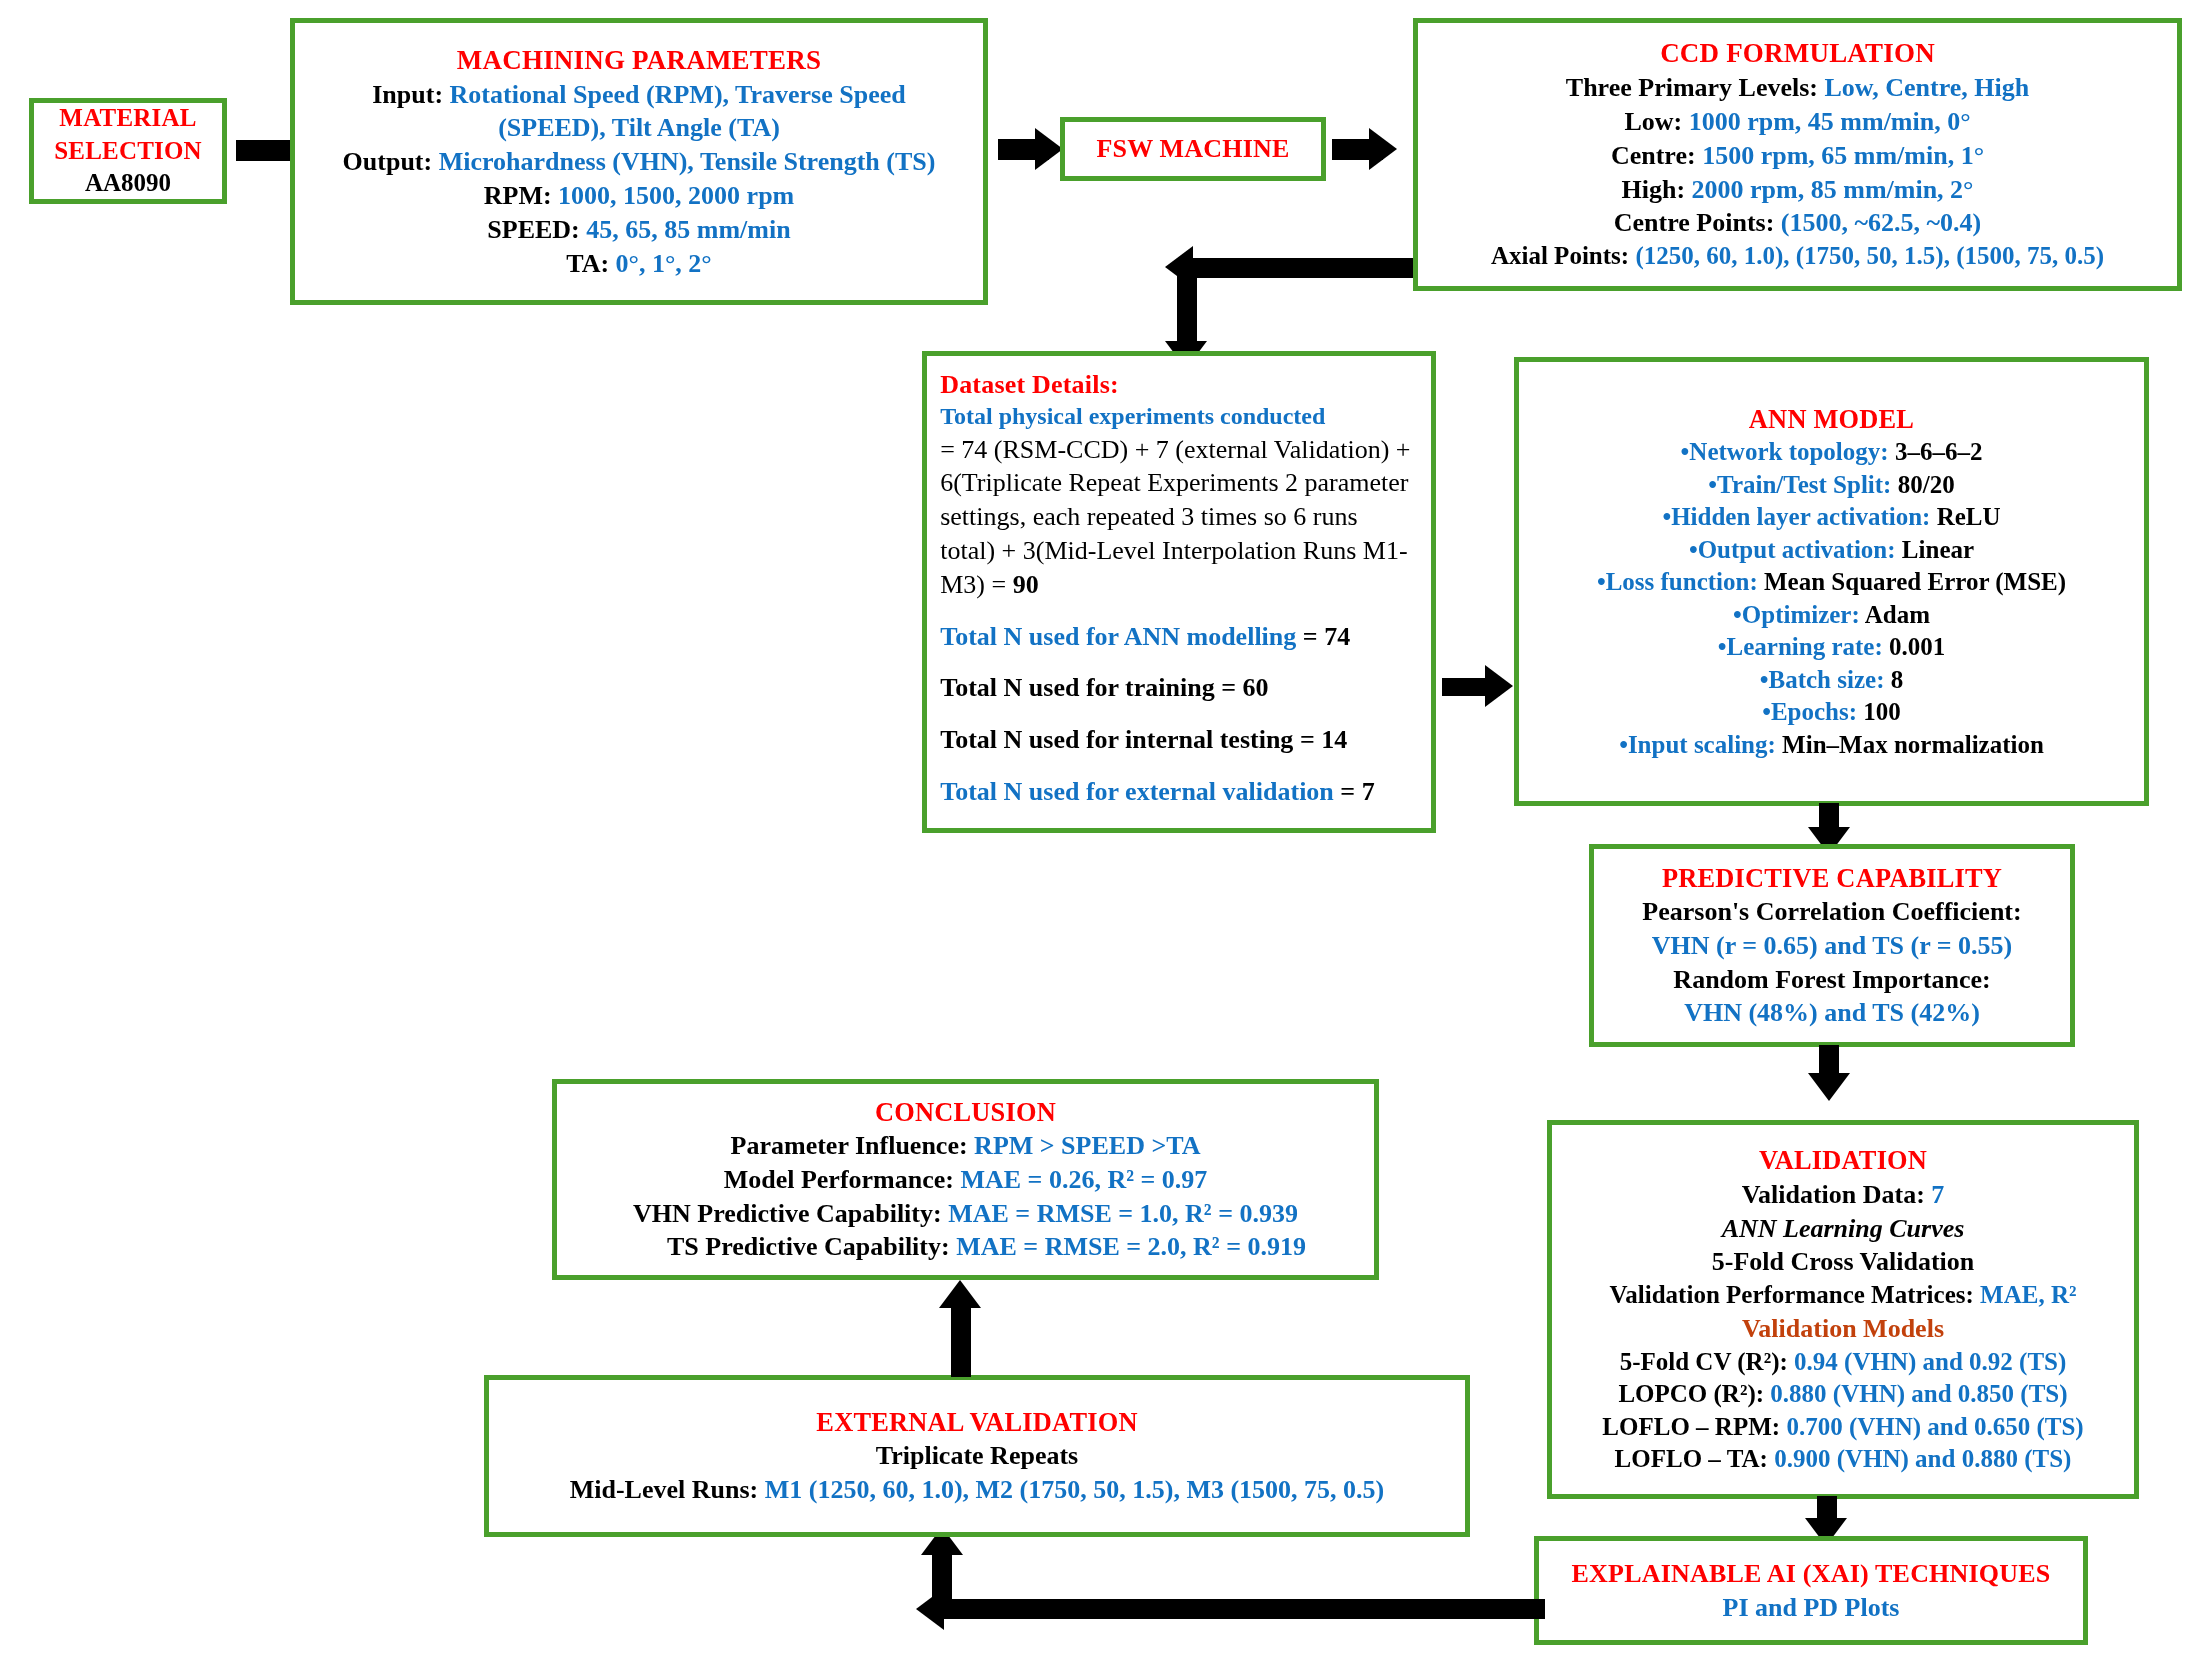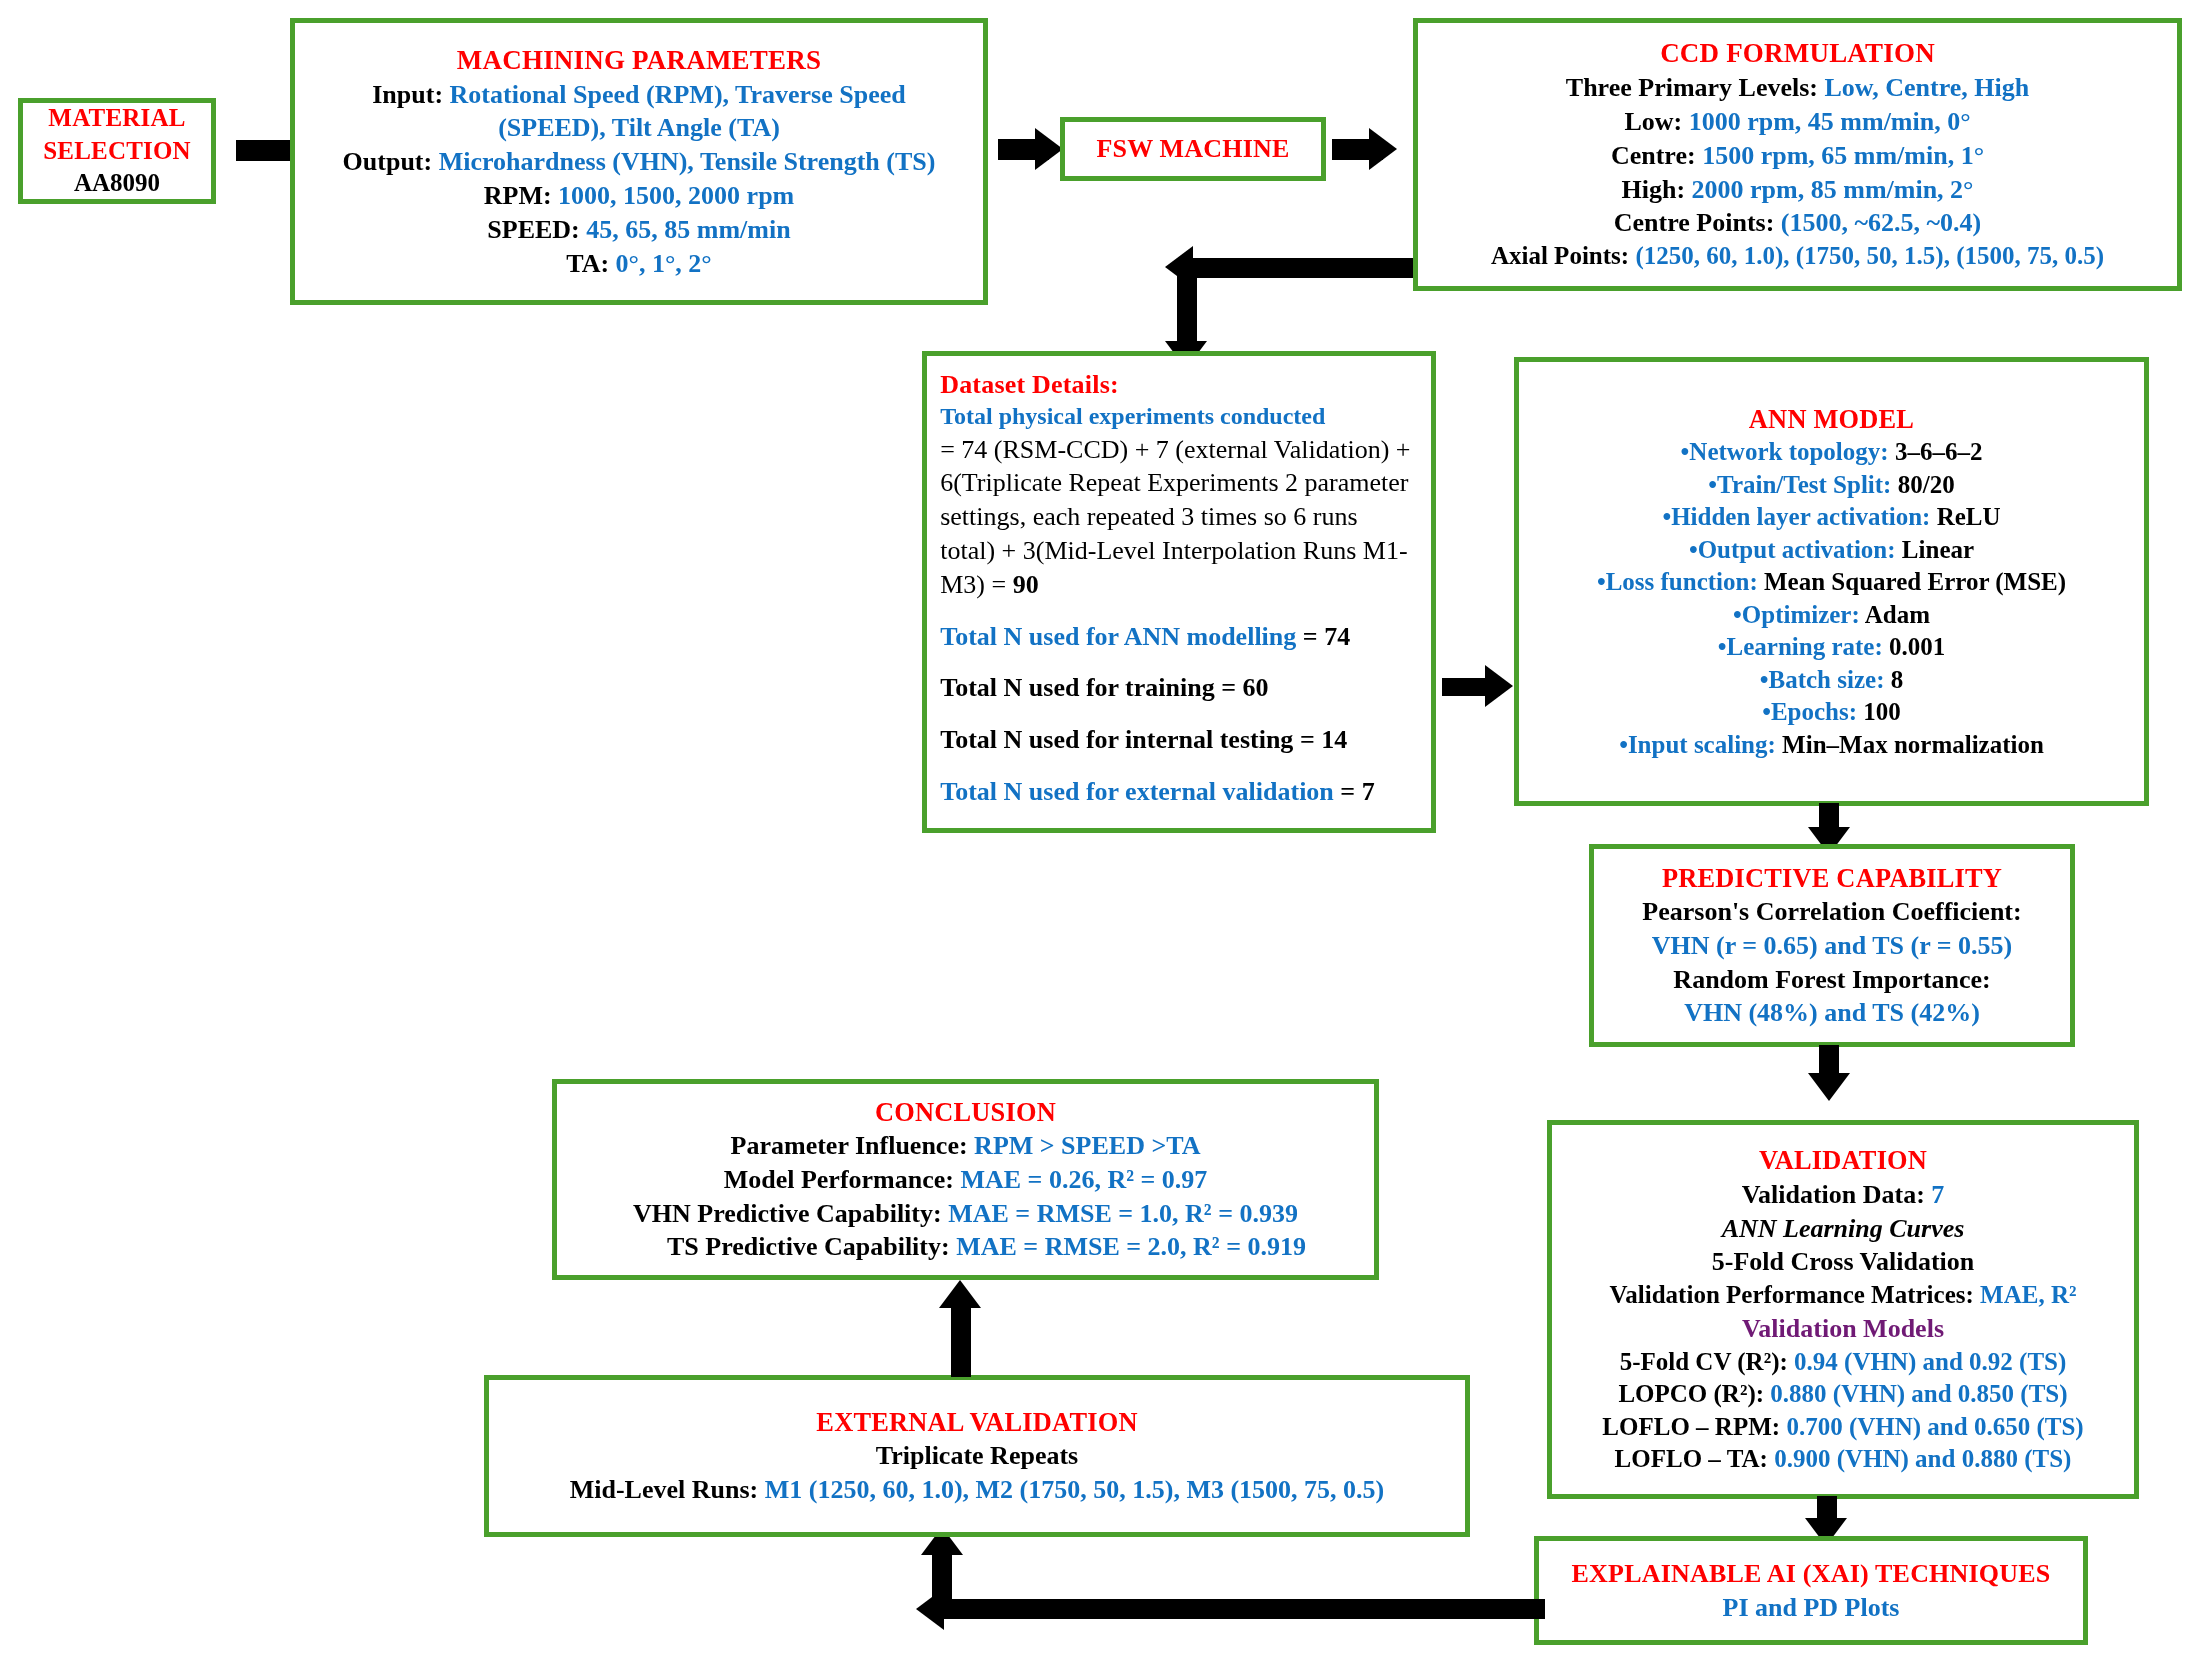--- a/index.html
+++ b/index.html
@@ -28,21 +28,21 @@
     line-height:1.30;
   }
   .box.left{align-items:flex-start;text-align:left;}
   .title{
     color:#ff0000;
     font-weight:bold;
     letter-spacing:0.2px;
     white-space:nowrap;
   }
   .subtitle{
-    color:#701a75;
+    color:#c2410c;
     font-weight:bold;
   }
   .ln{
     color:#000000;
     font-weight:bold;
     white-space:nowrap;
   }
   .ln.wrap{white-space:normal;}
   .bl{color:#1272c4;}
   .reg{font-weight:normal;}
@@ -74,21 +74,21 @@
     border-left:21.5px solid transparent;
     border-right:21.5px solid transparent;
     border-bottom:28px solid #000;
   }
 </style>
 </head>
 <body>
 
 <div id="canvas">
 
-  <div class="box" style="left:18px;top:98px;width:198px;height:106px;">
+  <div class="box" style="left:29px;top:98px;width:198px;height:106px;">
     <div class="title" style="font-size:25px;">MATERIAL</div>
     <div class="title" style="font-size:25px;">SELECTION</div>
     <div class="ln" style="font-size:25px;">AA8090</div>
   </div>
 
   <div class="arrow">
     <div class="shaft-h" style="left:236px;top:140px;width:62px;height:20.7px;"></div>
     <div class="head-r" style="left:291px;top:129px;"></div>
   </div>
 

